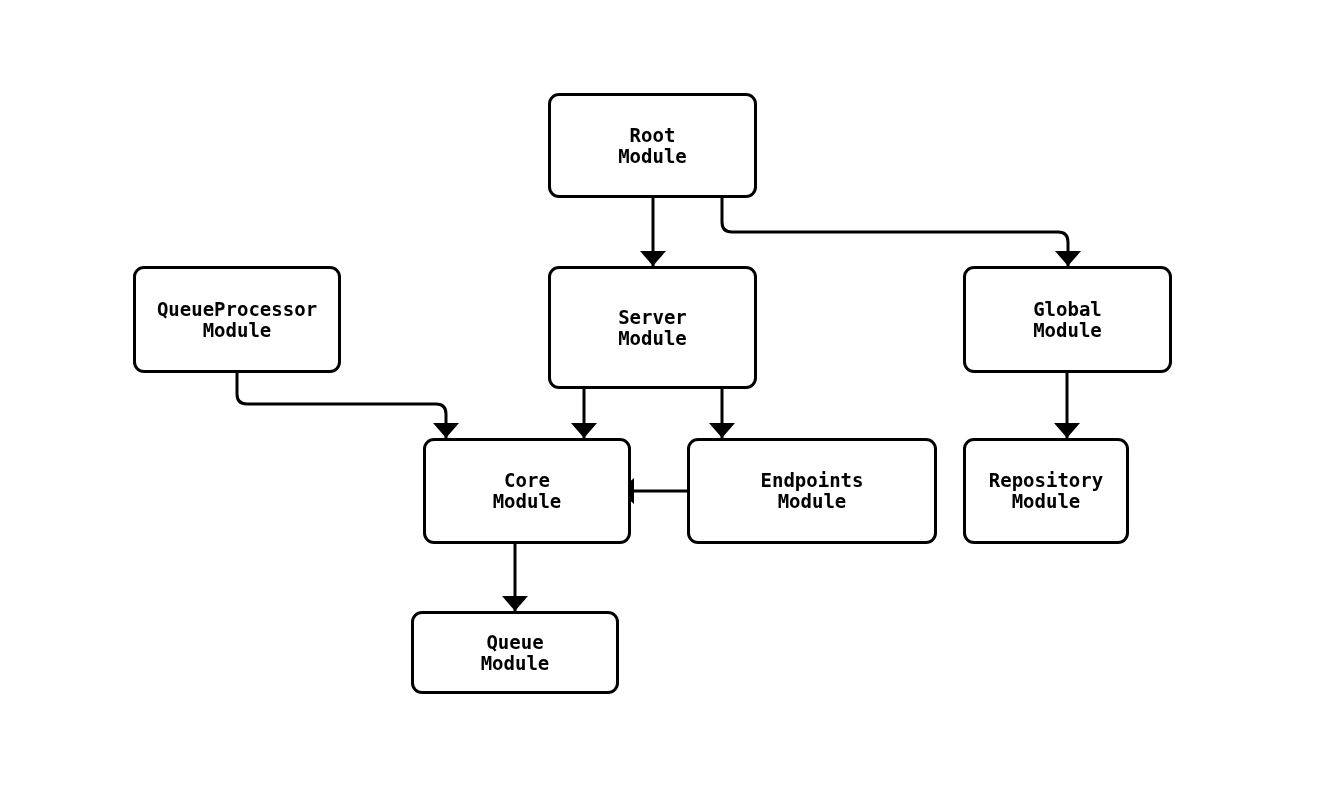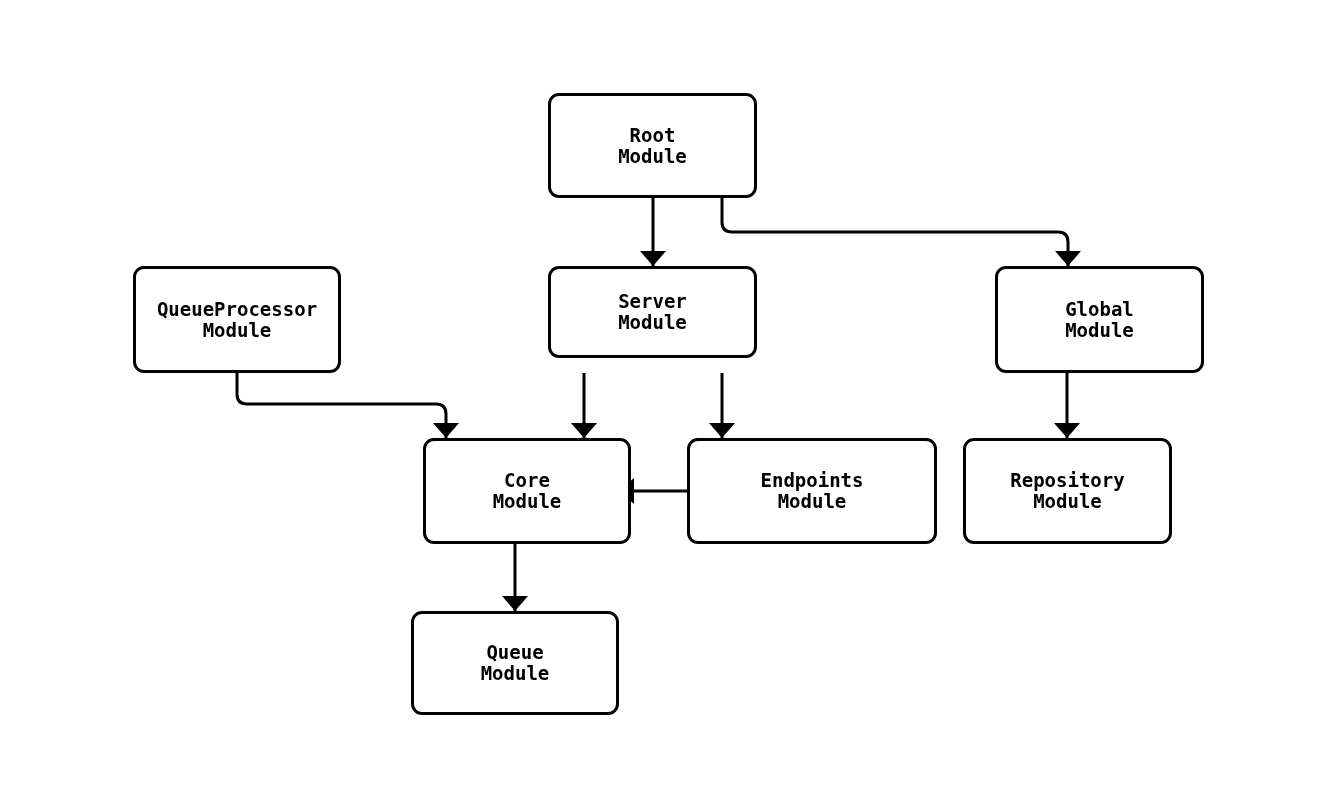--- a/index.html
+++ b/index.html
@@ -42,26 +42,26 @@
   .node-label {
     font-size: 19px;
     font-weight: bold;
     line-height: 21px;
     color: #000000;
     white-space: pre-line;
   }
   
   #node-root           { left: 548px;  top: 93px;  width: 209px; height: 105px; }
   #node-queueprocessor { left: 133px;  top: 266px; width: 208px; height: 107px; text-align: center; }
-  #node-server         { left: 548px;  top: 266px; width: 209px; height: 92px; }
-  #node-global         { left: 963px;  top: 266px; width: 209px; height: 107px; margin-left: 32px; }
+  #node-server         { left: 548px;  top: 266px; width: 209px; height: 123px; }
+  #node-global         { left: 963px;  top: 266px; width: 209px; height: 107px; }
   #node-core           { left: 411px;  top: 438px; width: 208px; height: 106px; margin-left: 12px; }
   #node-endpoints      { left: 687px;  top: 438px; width: 250px; height: 106px; }
-  #node-repository     { left: 963px;  top: 438px; width: 209px; height: 106px; }
-  #node-queue          { left: 411px;  top: 611px; width: 208px; height: 104px; }
+  #node-repository     { left: 963px;  top: 438px; width: 166px; height: 106px; }
+  #node-queue          { left: 411px;  top: 611px; width: 208px; height: 83px; }
 </style>
 </head>
 <body>
 
 <div id="stage">
 
   <svg id="edge-layer" viewBox="0 0 1337 809" xmlns="http://www.w3.org/2000/svg">
     <defs>
       <marker id="arrowhead" markerUnits="userSpaceOnUse" viewBox="0 0 15 26" markerWidth="15" markerHeight="26" refX="15" refY="13" orient="auto">
         <path d="M0,0 L0,26 L15,13 Z" fill="#000000"></path>

